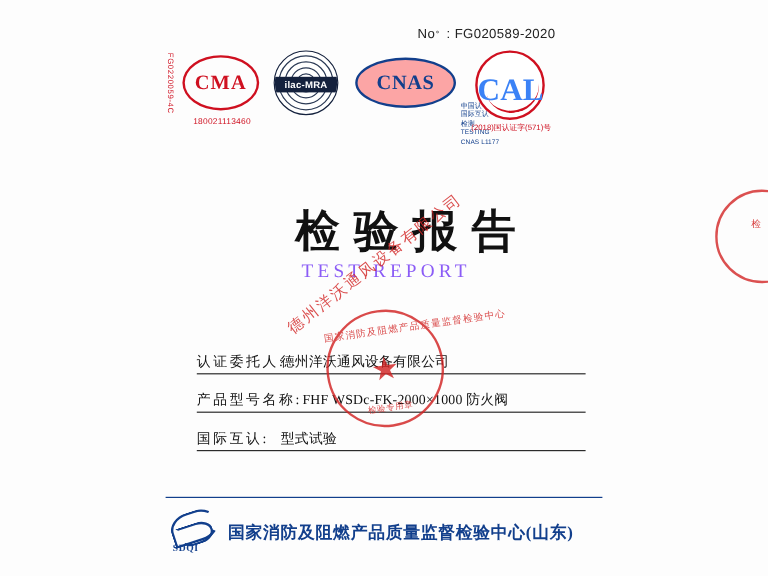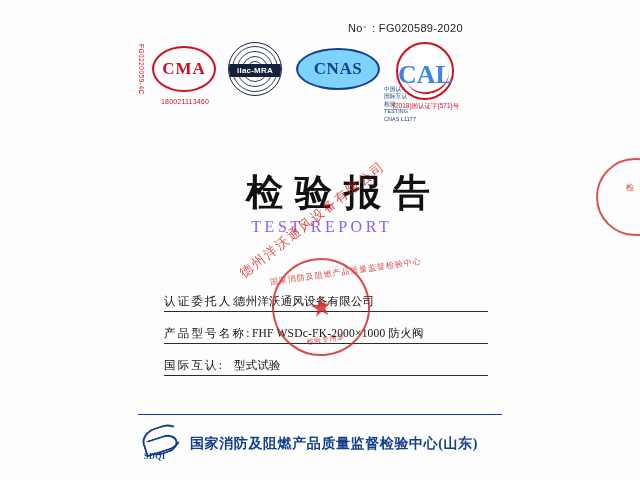--- a/index.html
+++ b/index.html
@@ -134,21 +134,21 @@
   .logo-cnas { left: 158px; width: 86px; height: 62px; }
   .cnas-ellipse {
     width: 84px; height: 42px;
     border: 2.5px solid #123f8c;
     border-radius: 50%;
     box-sizing: border-box;
     display: flex;
     align-items: center;
     justify-content: center;
     margin-top: 6px;
-    background: #7dd3fc;
+    background: #fca5a5;
   }
   .cnas-ellipse span {
     color: #123f8c;
     font-weight: bold;
     font-size: 17px;
     letter-spacing: 0.5px;
     font-family: "Liberation Serif", serif;
   }
 
   

